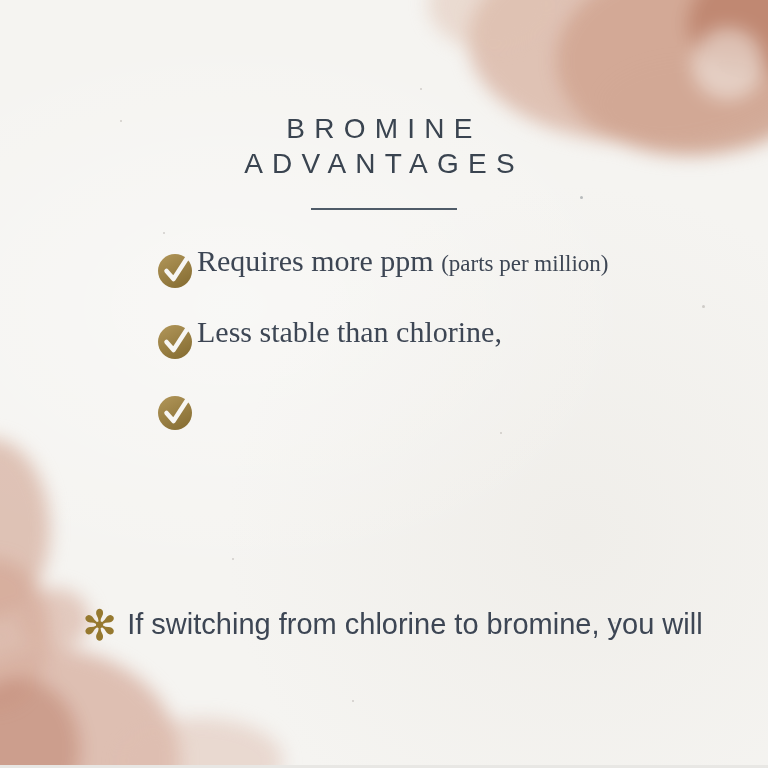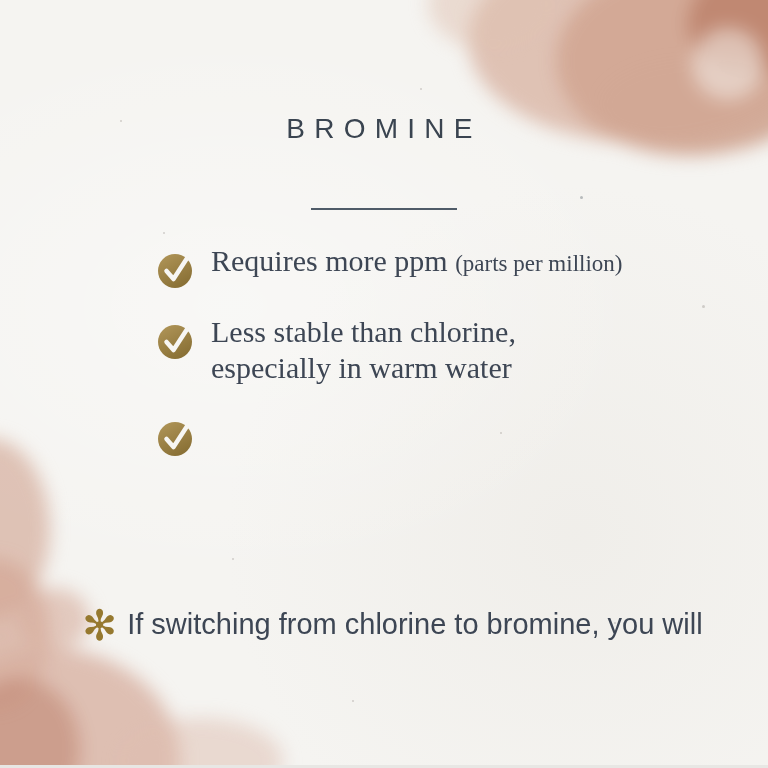--- a/index.html
+++ b/index.html
@@ -62,21 +62,21 @@
 
   .bullets {
     position: absolute;
     left: 157px; top: 243px;
     margin: 0; padding: 0;
     list-style: none;
   }
   .bullet {
     display: flex;
     align-items: flex-start;
-    gap: 16px;
+    gap: 2px;
     margin-bottom: 25px;
   }
   .check {
     flex: 0 0 auto;
     width: 38px; height: 38px;
     margin-top: 8px;
     display: block;
   }
   .bullet-text {
     font-family: "Liberation Serif", serif;
@@ -147,20 +147,21 @@
     <span class="speck" style="left:702px;top:305px;width:3px;height:3px"></span>
     <span class="speck" style="left:232px;top:558px;width:2px;height:2px"></span>
     <span class="speck" style="left:500px;top:432px;width:2px;height:2px"></span>
     <span class="speck" style="left:352px;top:700px;width:2px;height:2px"></span>
     <span class="speck" style="left:614px;top:622px;width:2px;height:2px"></span>
     <span class="speck" style="left:120px;top:120px;width:2px;height:2px"></span>
   </div>
 
   <header class="title-block">
     <div>BROMINE</div>
+    <div>ADVANTAGES</div>
   </header>
 
   <div class="divider"></div>
 
   <ul class="bullets">
 
     <li class="bullet">
       <svg class="check" viewBox="0 0 38 38">
         <circle cx="18" cy="20" r="17" fill="url(#goldGrad)"></circle>
         <path d="M9.5 20 L16.5 28 L30.5 6.5" fill="none" stroke="#f7f6f3" stroke-width="4.5" stroke-linecap="round" stroke-linejoin="round"></path>
@@ -170,21 +171,20 @@
       </div>
     </li>
 
     <li class="bullet">
       <svg class="check" viewBox="0 0 38 38">
         <circle cx="18" cy="20" r="17" fill="url(#goldGrad)"></circle>
         <path d="M9.5 20 L16.5 28 L30.5 6.5" fill="none" stroke="#f7f6f3" stroke-width="4.5" stroke-linecap="round" stroke-linejoin="round"></path>
       </svg>
       <div class="bullet-text">
         <div>Less stable than chlorine,</div>
-        <div>especially in warm water</div>
       </div>
     </li>
 
     <li class="bullet">
       <svg class="check" viewBox="0 0 38 38">
         <circle cx="18" cy="20" r="17" fill="url(#goldGrad)"></circle>
         <path d="M9.5 20 L16.5 28 L30.5 6.5" fill="none" stroke="#f7f6f3" stroke-width="4.5" stroke-linecap="round" stroke-linejoin="round"></path>
       </svg>
     </li>
 

